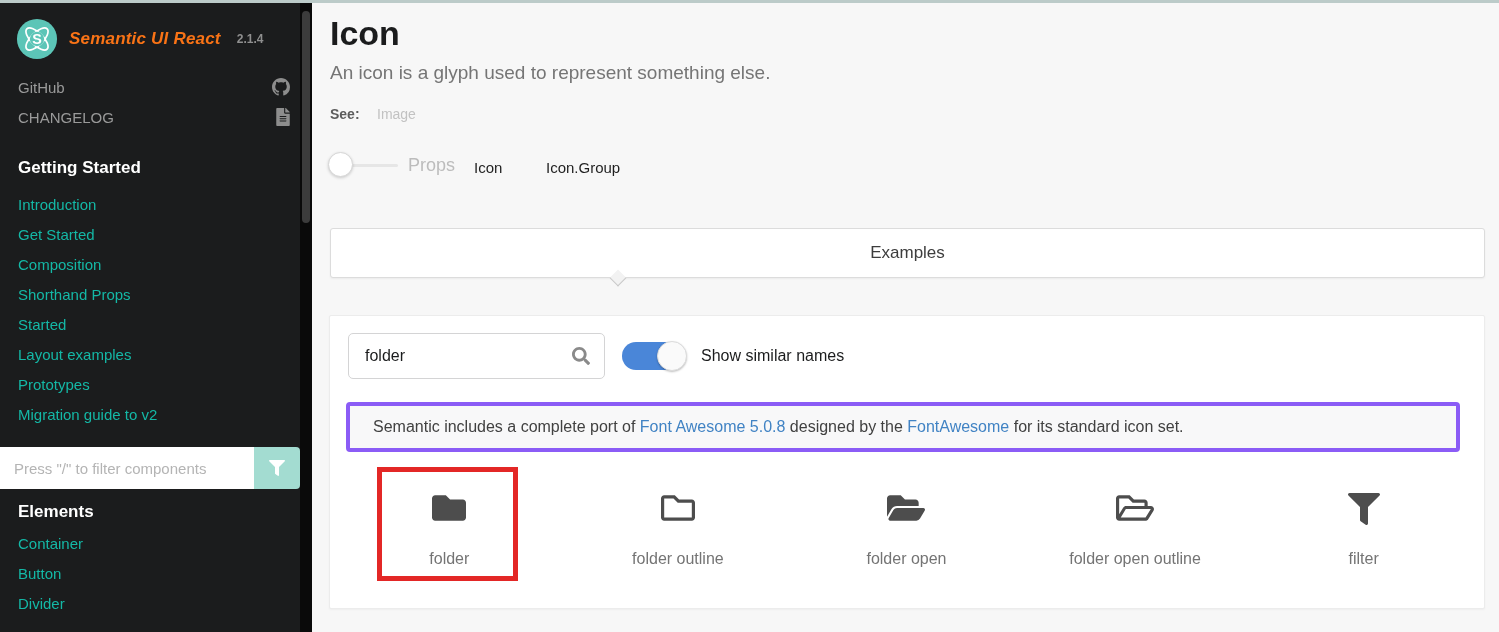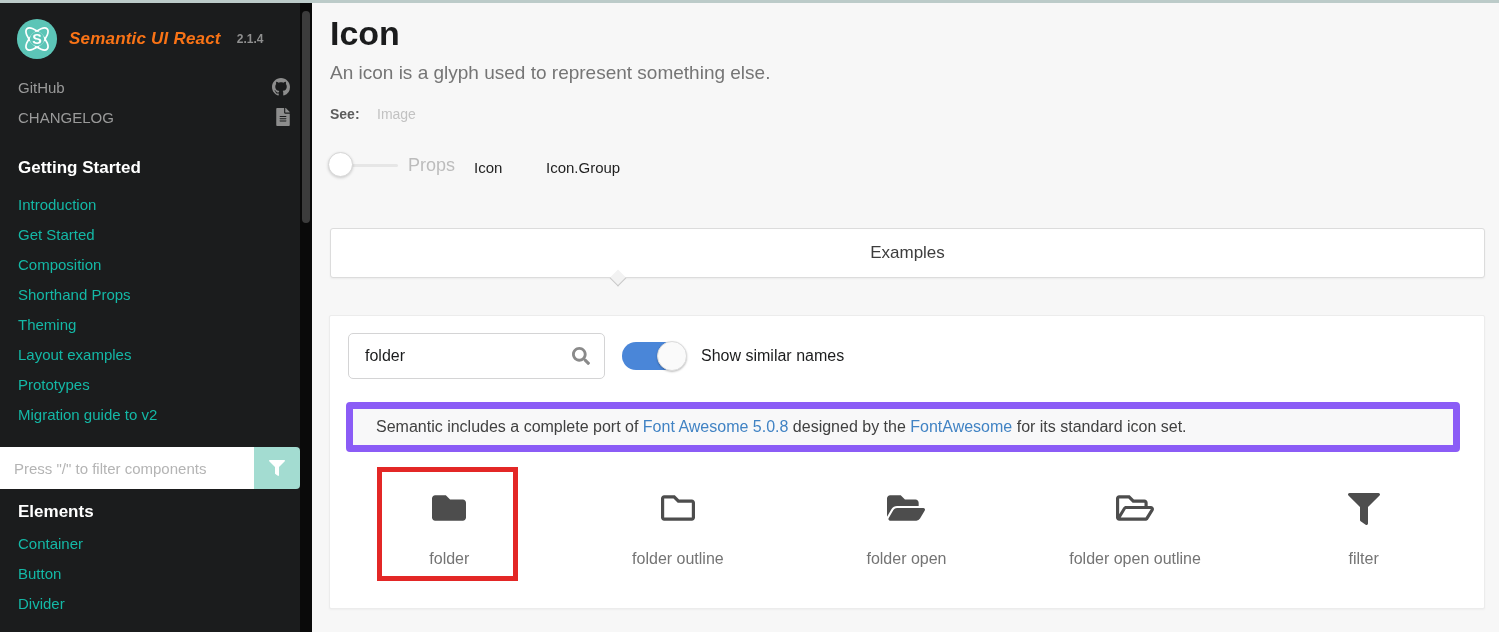--- a/index.html
+++ b/index.html
@@ -46,21 +46,21 @@
   .tab-caret { position:absolute; left:612px; top:272px; width:12px; height:12px; background:#f2f2f2; border-right:1px solid #c8c8c8; border-bottom:1px solid #c8c8c8; transform:rotate(45deg); z-index:5; }
 
   
   .panel { position:absolute; left:329px; top:315px; width:1156px; height:294px; background:#fff; border:1px solid #ececec; border-radius:2px; box-shadow:0 1px 2px rgba(0,0,0,.04); }
   .search-box { position:absolute; left:348px; top:333px; width:257px; height:46px; background:#fff; border:1px solid #d4d4d5; border-radius:5px; display:flex; align-items:center; z-index:3; }
   .search-input { flex:1; min-width:0; border:none; outline:none; background:transparent; padding-left:16px; font-size:16px; color:#1b1c1d; }
   .search-icon { margin-right:14px; display:flex; }
   .toggle { position:absolute; left:622px; top:342px; width:64px; height:28px; border-radius:14px; background:#4a86d8; cursor:pointer; z-index:3; }
   .toggle-knob { position:absolute; right:-1px; top:-1px; width:30px; height:30px; border-radius:50%; background:#fafafa; border:1px solid #dcdcdc; box-shadow:0 1px 2px rgba(0,0,0,.25); }
   .toggle-label { position:absolute; left:701px; top:347px; font-size:16px; color:#1b1c1d; z-index:3; }
-  .message { position:absolute; left:346px; top:402px; width:1114px; height:50px; background:#f8f8f9; border:7px solid #8b5cf6; border-radius:4px; display:flex; align-items:center; padding-left:23px; font-size:16px; color:#414141; z-index:3; }
+  .message { position:absolute; left:346px; top:402px; width:1114px; height:50px; background:#f8f8f9; border:4px solid #8b5cf6; border-radius:4px; display:flex; align-items:center; padding-left:23px; font-size:16px; color:#414141; z-index:3; }
   .message a { color:#4183c4; text-decoration:none; cursor:pointer; }
 
   
   .icon-grid { position:absolute; left:335px; top:470px; width:1143px; height:112px; display:flex; z-index:3; }
   .icon-cell { flex:1; display:flex; flex-direction:column; align-items:center; padding-top:17px; cursor:pointer; }
   .icon-glyph { height:38px; display:flex; align-items:flex-end; justify-content:center; }
   .icon-glyph svg { fill:#4d4d4d; }
   .icon-label { margin-top:25px; font-size:16px; color:#747474; }
 
   .highlight-box { position:absolute; left:377px; top:467px; width:141px; height:114px; border:5px solid #e32726; z-index:20; pointer-events:none; }
@@ -106,21 +106,21 @@
         </span>
       </div>
     </div>
 
     <div class="side-heading">Getting Started</div>
     <div class="side-items">
       <div class="side-item">Introduction</div>
       <div class="side-item">Get Started</div>
       <div class="side-item">Composition</div>
       <div class="side-item">Shorthand Props</div>
-      <div class="side-item">Theming</div>
+      <div class="side-item">Started</div>
       <div class="side-item">Layout examples</div>
       <div class="side-item">Prototypes</div>
       <div class="side-item">Migration guide to v2</div>
     </div>
 
     <div class="filter-row">
       <input class="filter-input" type="text" placeholder="Press &quot;/&quot; to filter components" style="">
       <button class="filter-btn">
         <span style="display:flex;">
           <svg width="16" height="16" viewBox="0 0 512 512" fill="#ffffff">

